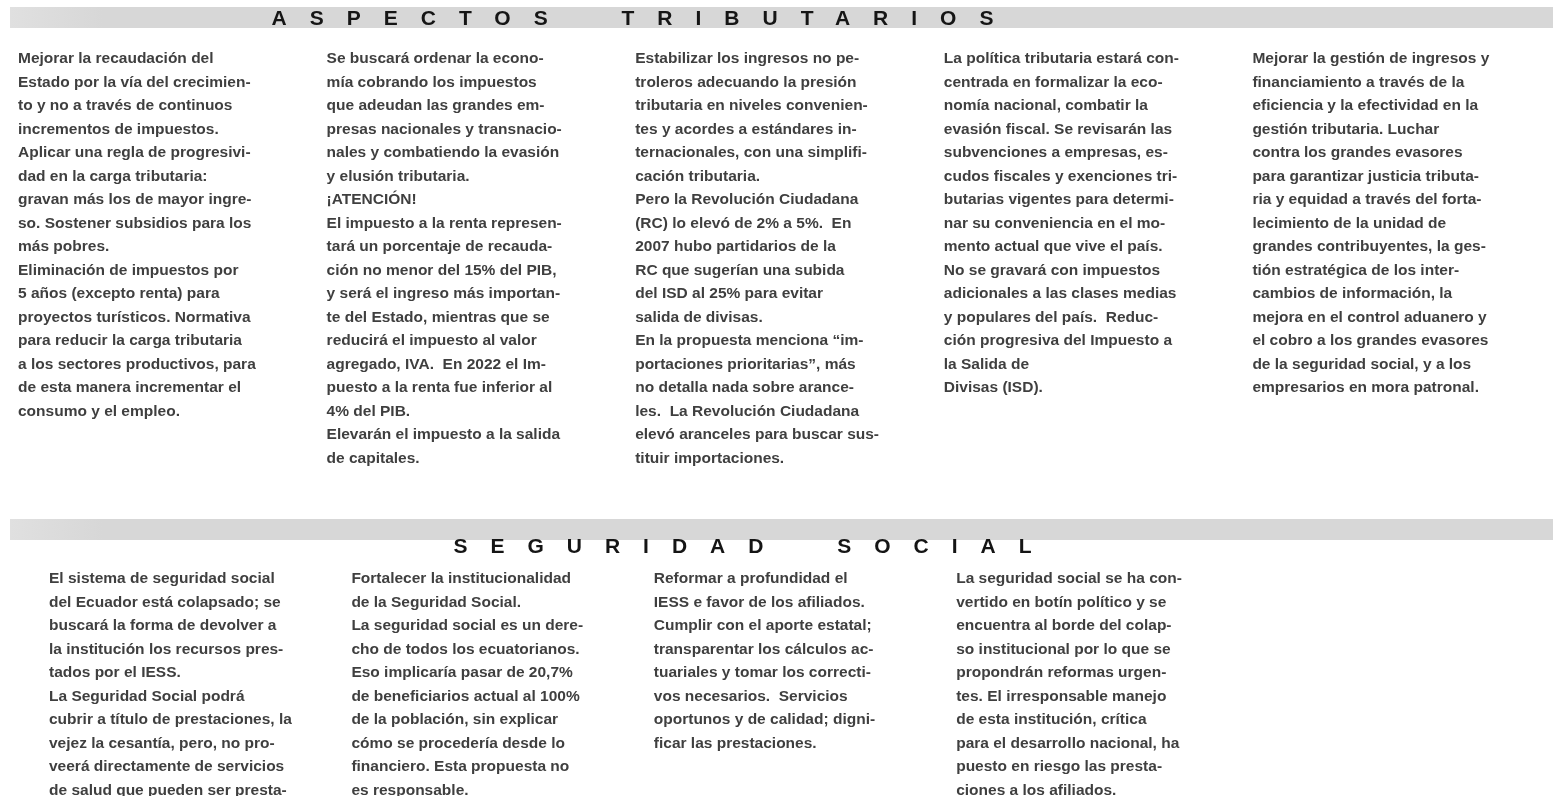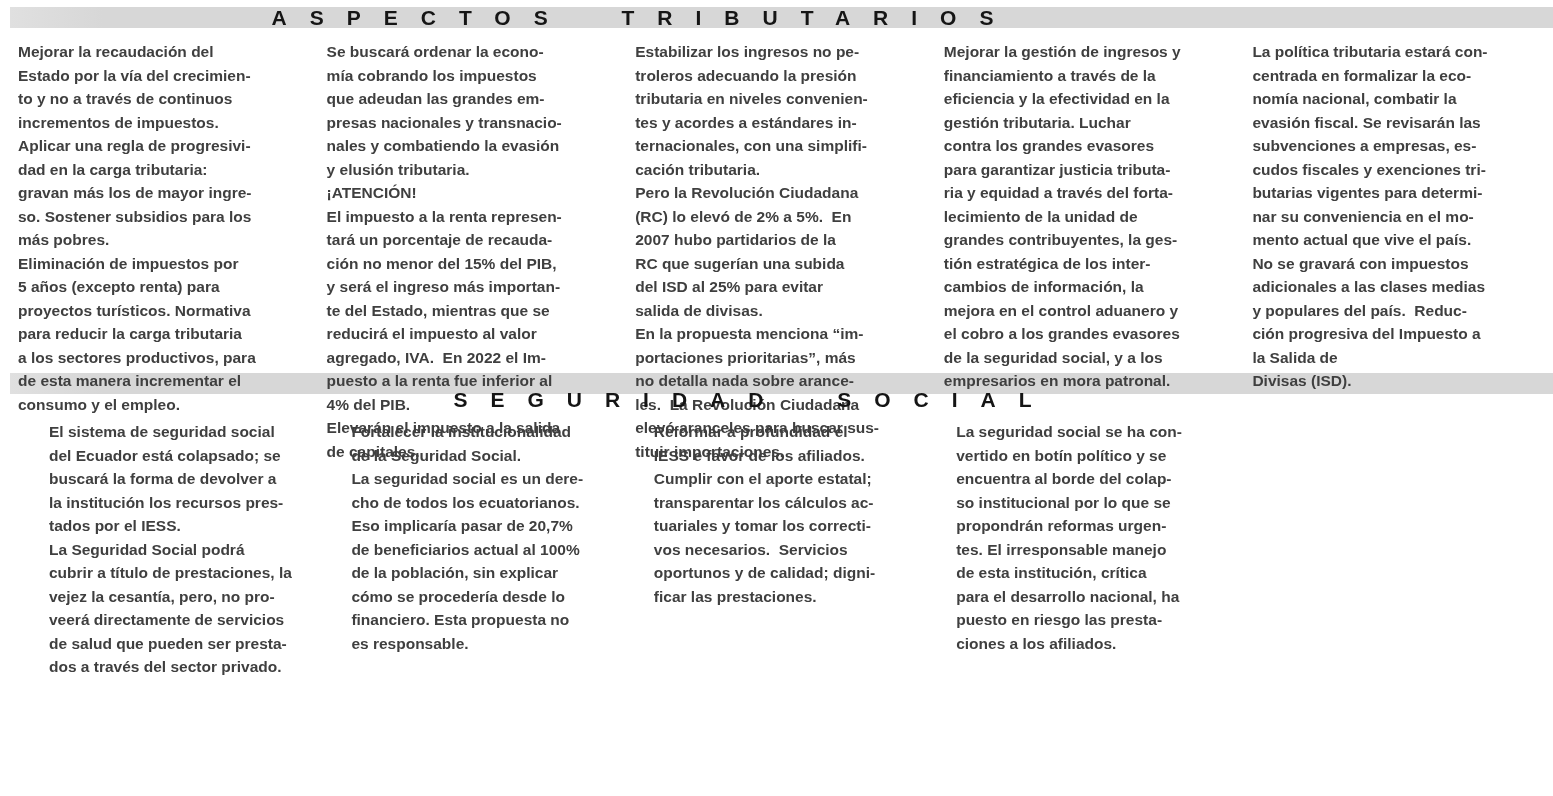--- a/index.html
+++ b/index.html
@@ -34,21 +34,21 @@
   #section-0 .bar{margin-top:7px;}
   #section-0 .bar-title{padding-right:275px;}
   #section-1 .bar-title{padding-right:55px;margin-top:32px;}
   .cols{
     display:grid;
     grid-template-columns:repeat(5,1fr);
     column-gap:22px;
     padding-left:18px;
     padding-right:14px;
   }
-  #section-0 .cols{padding-top:12px;height:345px;}
+  #section-0 .cols{padding-top:18px;height:491px;}
   #section-1 .cols{padding-top:26px;margin-left:31px;}
   .col{
     margin:0;
     white-space:pre;
     font-size:15.5px;
     line-height:23.5px;
     font-weight:600;
     color:var(--text-color);
     overflow:visible;
   }
@@ -108,50 +108,50 @@
 2007 hubo partidarios de la
 RC que sugerían una subida
 del ISD al 25% para evitar
 salida de divisas.
 En la propuesta menciona “im-
 portaciones prioritarias”, más
 no detalla nada sobre arance-
 les.  La Revolución Ciudadana
 elevó aranceles para buscar sus-
 tituir importaciones.</p>
+      <p class="col">La política tributaria estará con-
+centrada en formalizar la eco-
+nomía nacional, combatir la
+evasión fiscal. Se revisarán las
+subvenciones a empresas, es-
+cudos fiscales y exenciones tri-
+butarias vigentes para determi-
+nar su conveniencia en el mo-
+mento actual que vive el país.
+No se gravará con impuestos
+adicionales a las clases medias
+y populares del país.  Reduc-
+ción progresiva del Impuesto a
+la Salida de
+Divisas (ISD).</p>
       <p class="col">Mejorar la gestión de ingresos y
 financiamiento a través de la
 eficiencia y la efectividad en la
 gestión tributaria. Luchar
 contra los grandes evasores
 para garantizar justicia tributa-
 ria y equidad a través del forta-
 lecimiento de la unidad de
 grandes contribuyentes, la ges-
 tión estratégica de los inter-
 cambios de información, la
 mejora en el control aduanero y
 el cobro a los grandes evasores
 de la seguridad social, y a los
 empresarios en mora patronal.</p>
-      <p class="col">La política tributaria estará con-
-centrada en formalizar la eco-
-nomía nacional, combatir la
-evasión fiscal. Se revisarán las
-subvenciones a empresas, es-
-cudos fiscales y exenciones tri-
-butarias vigentes para determi-
-nar su conveniencia en el mo-
-mento actual que vive el país.
-No se gravará con impuestos
-adicionales a las clases medias
-y populares del país.  Reduc-
-ción progresiva del Impuesto a
-la Salida de
-Divisas (ISD).</p>
     </div>
   </section>
 
   <section id="section-1">
     <header class="bar">
       <span class="bar-title">SEGURIDAD SOCIAL</span>
     </header>
     <div class="cols">
       <p class="col">El sistema de seguridad social
 del Ecuador está colapsado; se

